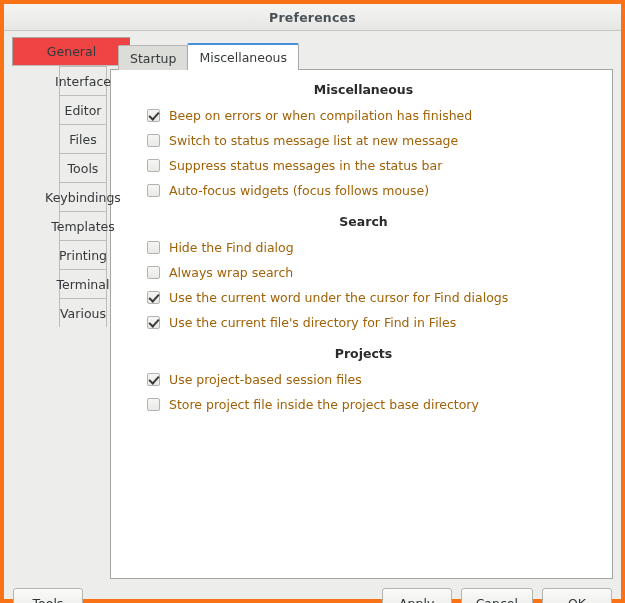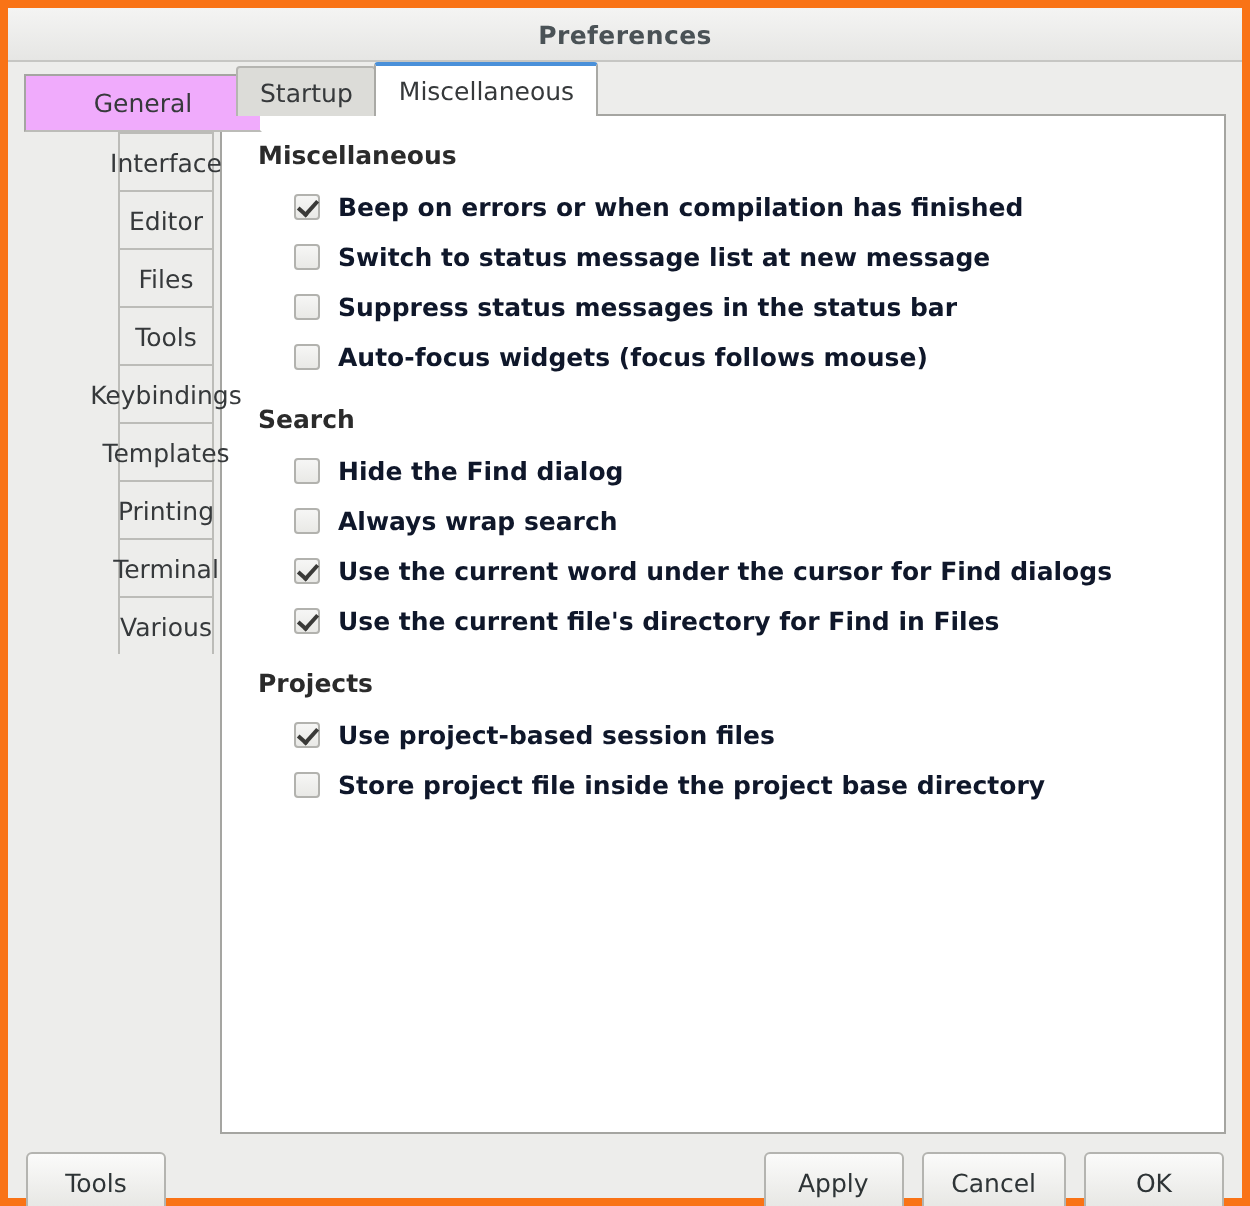--- a/index.html
+++ b/index.html
@@ -76,43 +76,44 @@
     border: 1px solid #bcbcb8;
     border-bottom: none;
     cursor: default;
     white-space: nowrap;
     margin-left: 46px;
   }
   .side-tab:last-child {
     border-bottom: 1px solid #bcbcb8;
   }
   .side-tab.active {
-    background: #f0abfc;
+    background: #ef4444;
     border: 1px solid #a5a5a1;
     border-right: 1px solid #ffffff;
     border-bottom: 1px solid #bcbcb8;
     margin-left: -1px;
     padding-right: 0;
     width: 119px;
     position: relative;
     z-index: 4;
   }
   .sidebar-filler {
     flex: 1 1 auto;
   }
 
   
   .content-area {
     position: relative;
     flex: 1 1 auto;
-    margin-top: 0;
+    margin-top: 12px;
     margin-right: 8px;
     margin-left: 3px;
     height: 537px;
     box-sizing: border-box;
+    text-align: center;
   }
 
   .tabstrip {
     position: relative;
     height: 27px;
     display: flex;
     align-items: flex-end;
     padding-left: 8px;
     z-index: 3;
   }
@@ -188,23 +189,22 @@
     left: 3px;
     top: 0px;
     width: 4px;
     height: 8px;
     border: solid #3a3a38;
     border-width: 0 2.2px 2.2px 0;
     transform: rotate(42deg);
   }
   .check-label {
     font-size: 12.5px;
-    color: #0f172a;
+    color: #a16207;
     white-space: nowrap;
-    font-weight: bold;
   }
 
   
   .actionbar {
     flex: 0 0 auto;
     height: 46px;
     display: flex;
     align-items: center;
     padding: 0 9px;
     position: relative;

